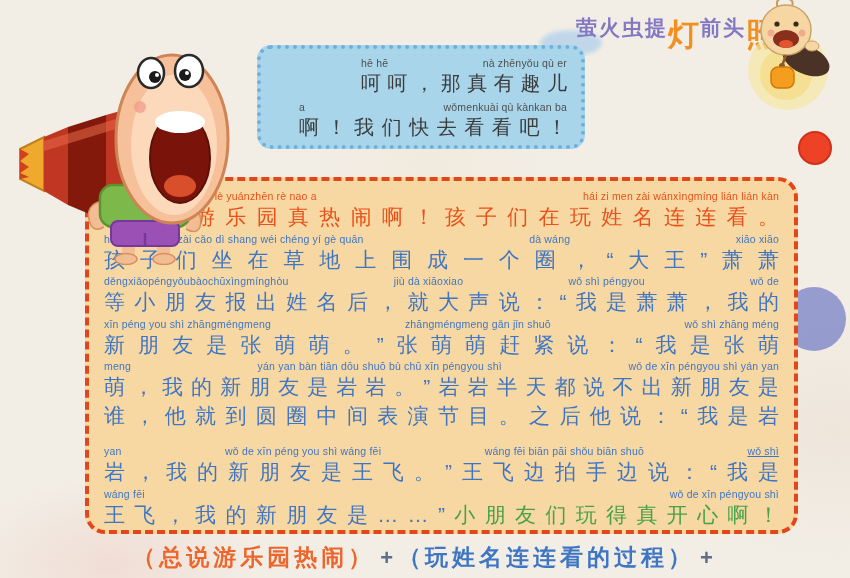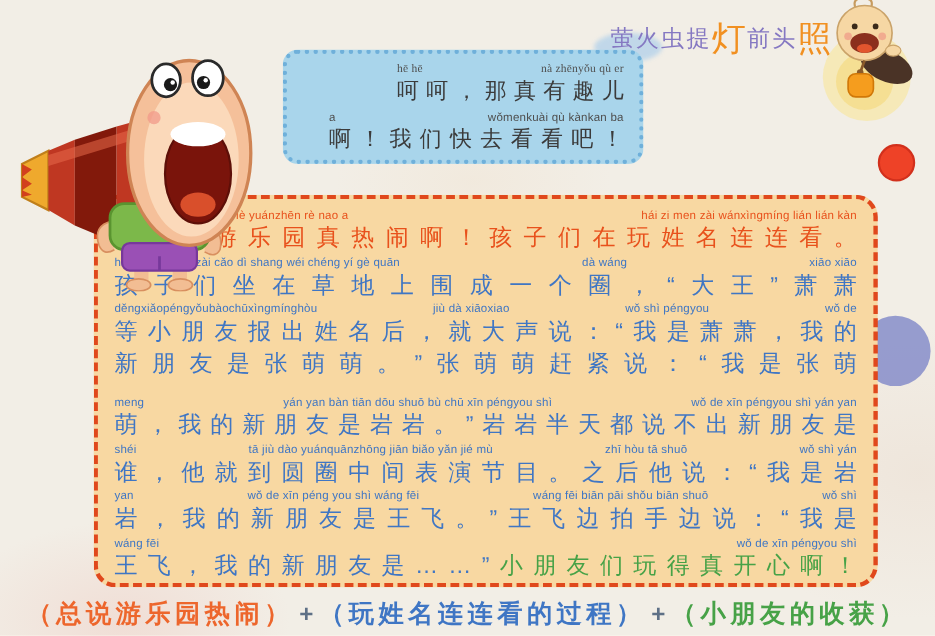--- a/index.html
+++ b/index.html
@@ -6,22 +6,22 @@
   body{font-family:"Liberation Sans",sans-serif;}
   .page{position:relative;width:850px;height:578px;overflow:hidden;
     background:
       radial-gradient(ellipse 220px 130px at 110px 565px, rgba(238,197,188,.40), transparent 70%),
       radial-gradient(ellipse 260px 190px at 835px 430px, rgba(232,214,199,.35), transparent 70%),
       radial-gradient(ellipse 180px 90px at 430px 165px, rgba(240,225,205,.35), transparent 70%),
       #f2eee6;}
   
   .title-blob{position:absolute;left:540px;top:30px;width:62px;height:26px;border-radius:50%;
     background:#b9d4ea;opacity:.85;filter:blur(2px);}
-  .header-title{position:absolute;top:14px;right:93px;display:flex;align-items:center;
-    font-weight:normal;white-space:nowrap;}
+  .header-title{position:absolute;top:14px;right:72px;display:flex;align-items:flex-start;
+    font-weight:bold;white-space:nowrap;}
   .header-title .tp{font-size:21px;letter-spacing:2px;}
   .header-title .tp.big{font-size:31px;letter-spacing:1px;}
   
   .bubble{position:absolute;left:257px;top:45px;width:328px;height:104px;box-sizing:border-box;
     background:#a9d5eb;border:4px dotted #6fb0da;border-radius:14px;padding:7px 14px 0 14px;z-index:2;}
   .bubble .zi-row{font-size:20px;}
   .bubble .text-line{height:44px;}
   
   .story-box{position:absolute;left:85px;top:177px;width:713px;height:357px;box-sizing:border-box;
     background:#f8d8a2;border:4px dashed #e0481c;border-radius:20px;padding:8px 15px 0 15px;z-index:1;}
@@ -103,21 +103,21 @@
     <ellipse cx="170" cy="133" rx="16" ry="11" fill="#d94f2b"></ellipse>
     <ellipse cx="141" cy="20" rx="13" ry="15" fill="#ffffff" stroke="#2a2a2a" stroke-width="2.5"></ellipse>
     <ellipse cx="179" cy="18" rx="14" ry="16" fill="#ffffff" stroke="#2a2a2a" stroke-width="2.5"></ellipse>
     <circle cx="145" cy="24" r="6" fill="#1a1a1a"></circle>
     <circle cx="175" cy="22" r="6" fill="#1a1a1a"></circle>
     <circle cx="147" cy="22" r="2" fill="#ffffff"></circle>
     <circle cx="177" cy="20" r="2" fill="#ffffff"></circle>
   </svg>
 
   <div class="bubble" id="bubble">
-      <div class="text-line" style="padding-left: 86px; font-family: Liberation Serif, serif;">
+      <div class="text-line" style="padding-left: 86px;">
         <div class="py-row">
           <span style="color: rgb(79, 79, 79);">hē hē</span>
           <span style="color: rgb(79, 79, 79);">nà zhēnyǒu qù er</span>
         </div>
         <div class="zi-row">
           <span style="color: rgb(59, 59, 59);">呵</span>
           <span style="color: rgb(59, 59, 59);">呵</span>
           <span style="color: rgb(59, 59, 59);">，</span>
           <span style="color: rgb(59, 59, 59);">那</span>
           <span style="color: rgb(59, 59, 59);">真</span>
@@ -230,20 +230,25 @@
           <span style="color: rgb(63, 118, 196);">我</span>
           <span style="color: rgb(63, 118, 196);">是</span>
           <span style="color: rgb(63, 118, 196);">萧</span>
           <span style="color: rgb(63, 118, 196);">萧</span>
           <span style="color: rgb(63, 118, 196);">，</span>
           <span style="color: rgb(63, 118, 196);">我</span>
           <span style="color: rgb(63, 118, 196);">的</span>
         </div>
       </div>
       <div class="text-line">
+        <div class="py-row">
+          <span style="color: rgb(63, 118, 196);">xīn péng you shì zhāngméngmeng</span>
+          <span style="color: rgb(63, 118, 196);">zhāngméngmeng gǎn jǐn shuō</span>
+          <span style="color: rgb(63, 118, 196);">wǒ shì zhāng méng</span>
+        </div>
         <div class="zi-row">
           <span style="color: rgb(63, 118, 196);">新</span>
           <span style="color: rgb(63, 118, 196);">朋</span>
           <span style="color: rgb(63, 118, 196);">友</span>
           <span style="color: rgb(63, 118, 196);">是</span>
           <span style="color: rgb(63, 118, 196);">张</span>
           <span style="color: rgb(63, 118, 196);">萌</span>
           <span style="color: rgb(63, 118, 196);">萌</span>
           <span style="color: rgb(63, 118, 196);">。</span>
           <span style="color: rgb(63, 118, 196);">”</span>
@@ -288,26 +293,20 @@
           <span style="color: rgb(63, 118, 196);">说</span>
           <span style="color: rgb(63, 118, 196);">不</span>
           <span style="color: rgb(63, 118, 196);">出</span>
           <span style="color: rgb(63, 118, 196);">新</span>
           <span style="color: rgb(63, 118, 196);">朋</span>
           <span style="color: rgb(63, 118, 196);">友</span>
           <span style="color: rgb(63, 118, 196);">是</span>
         </div>
       </div>
       <div class="text-line">
-        <div class="py-row">
-          <span style="color: rgb(63, 118, 196);">shéi</span>
-          <span style="color: rgb(63, 118, 196);">tā jiù dào yuánquānzhōng jiān biǎo yǎn jié mù</span>
-          <span style="color: rgb(63, 118, 196);">zhī hòu tā shuō</span>
-          <span style="color: rgb(63, 118, 196);">wǒ shì yán</span>
-        </div>
         <div class="zi-row">
           <span style="color: rgb(63, 118, 196);">谁</span>
           <span style="color: rgb(63, 118, 196);">，</span>
           <span style="color: rgb(63, 118, 196);">他</span>
           <span style="color: rgb(63, 118, 196);">就</span>
           <span style="color: rgb(63, 118, 196);">到</span>
           <span style="color: rgb(63, 118, 196);">圆</span>
           <span style="color: rgb(63, 118, 196);">圈</span>
           <span style="color: rgb(63, 118, 196);">中</span>
           <span style="color: rgb(63, 118, 196);">间</span>
@@ -325,21 +324,21 @@
           <span style="color: rgb(63, 118, 196);">我</span>
           <span style="color: rgb(63, 118, 196);">是</span>
           <span style="color: rgb(63, 118, 196);">岩</span>
         </div>
       </div>
       <div class="text-line">
         <div class="py-row">
           <span style="color: rgb(63, 118, 196);">yan</span>
           <span style="color: rgb(63, 118, 196);">wǒ de xīn péng you shì wáng fēi</span>
           <span style="color: rgb(63, 118, 196);">wáng fēi biān pāi shǒu biān shuō</span>
-          <span style="color: rgb(63, 118, 196);">wǒ shì</span>
+          <span style="color: rgb(63, 118, 196); text-decoration: underline;">wǒ shì</span>
         </div>
         <div class="zi-row">
           <span style="color: rgb(63, 118, 196);">岩</span>
           <span style="color: rgb(63, 118, 196);">，</span>
           <span style="color: rgb(63, 118, 196);">我</span>
           <span style="color: rgb(63, 118, 196);">的</span>
           <span style="color: rgb(63, 118, 196);">新</span>
           <span style="color: rgb(63, 118, 196);">朋</span>
           <span style="color: rgb(63, 118, 196);">友</span>
           <span style="color: rgb(63, 118, 196);">是</span>
@@ -394,16 +393,15 @@
     </div>
 
   <div class="red-dot"></div>
   <div class="purple-dot"></div>
 
   <div class="formula" id="formula">
       <span class="seg" style="color: rgb(237, 102, 44);">（总说游乐园热闹）</span>
       <span class="plus" style="color: rgb(94, 112, 134);">+</span>
       <span class="seg" style="color: rgb(63, 118, 196);">（玩姓名连连看的过程）</span>
       <span class="plus" style="color: rgb(94, 112, 134);">+</span>
-      <span class="seg" style="color: rgb(71, 162, 71);">（小朋友的收获）</span>
     </div>
 
 </div>
 
 </body></html>

